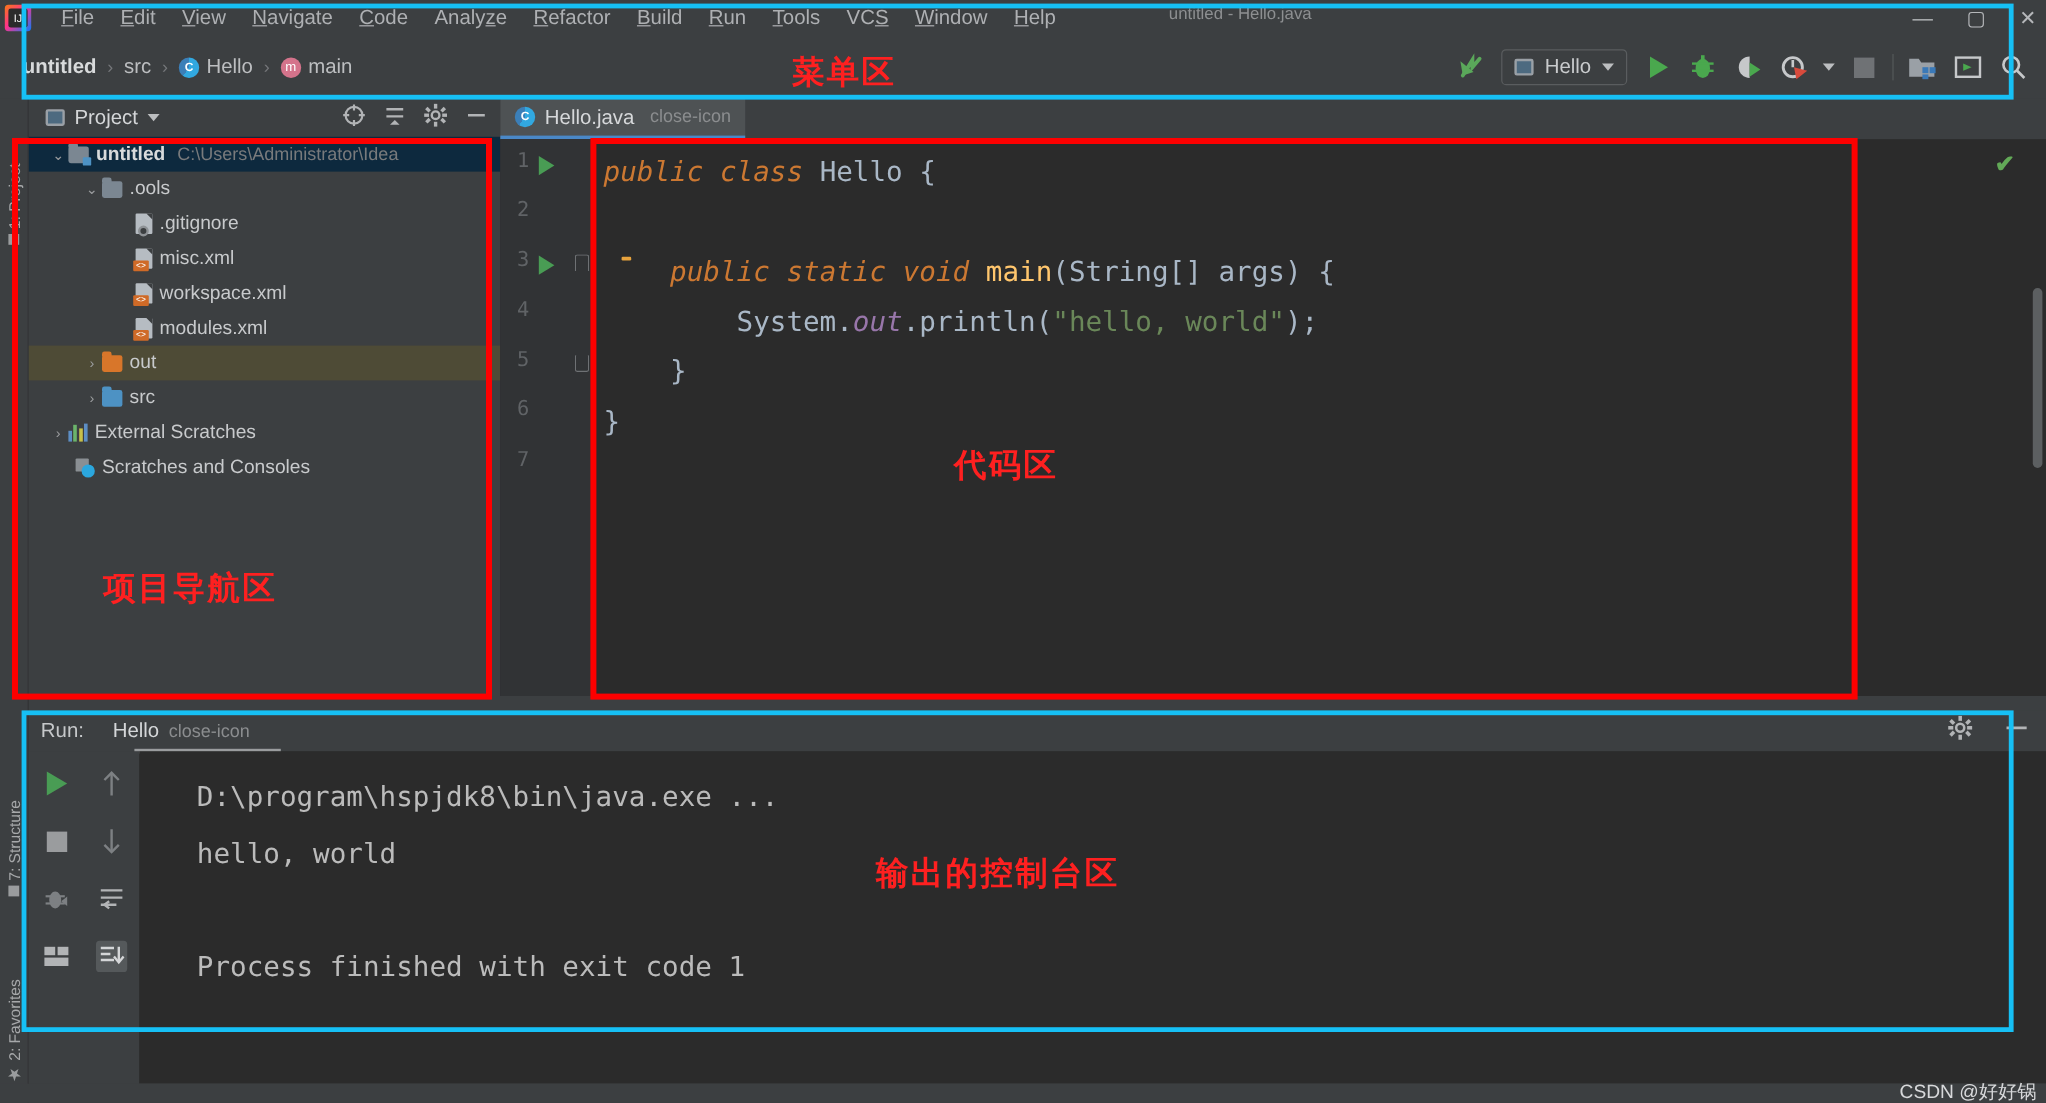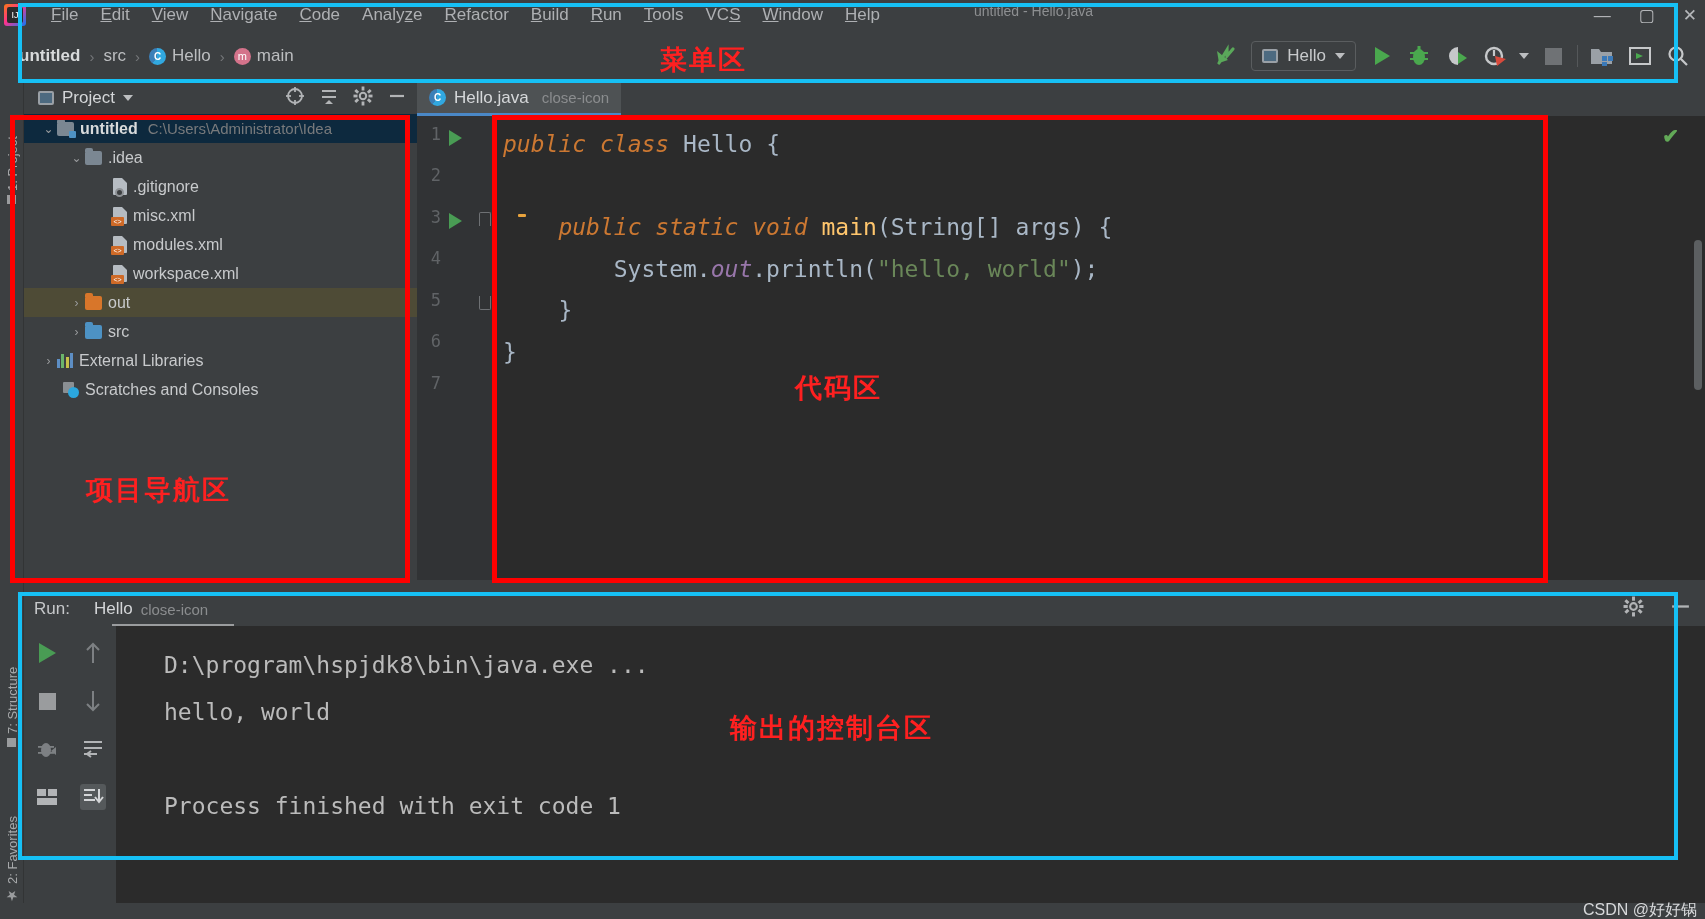--- a/index.html
+++ b/index.html
@@ -360,65 +360,65 @@
     <div class="tree">
       <div class="row sel" style="padding-left:16px">
         <span class="arrow">⌄</span>
         <span class="fold mod"></span>
         <span class="nm b">untitled</span>
         <span class="path">C:\Users\Administrator\Idea</span>
       </div>
       <div class="row" style="padding-left:44px">
         <span class="arrow">⌄</span>
         <span class="fold"></span>
-        <span class="nm">.idea</span>
+        <span class="nm">.ools</span>
       </div>
       <div class="row" style="padding-left:89px">
         <span class="file">
             <span class="dot"></span>
           </span>
         <span class="nm">.gitignore</span>
       </div>
       <div class="row" style="padding-left:89px">
         <span class="file">
             <span class="tag">&lt;&gt;</span>
           </span>
         <span class="nm">misc.xml</span>
       </div>
       <div class="row" style="padding-left:89px">
         <span class="file">
             <span class="tag">&lt;&gt;</span>
           </span>
-        <span class="nm">modules.xml</span>
+        <span class="nm">workspace.xml</span>
       </div>
       <div class="row" style="padding-left:89px">
         <span class="file">
             <span class="tag">&lt;&gt;</span>
           </span>
-        <span class="nm">workspace.xml</span>
+        <span class="nm">modules.xml</span>
       </div>
       <div class="row hl" style="padding-left:44px">
         <span class="arrow">›</span>
         <span class="fold orange"></span>
         <span class="nm">out</span>
       </div>
       <div class="row" style="padding-left:44px">
         <span class="arrow">›</span>
         <span class="fold blue"></span>
         <span class="nm">src</span>
       </div>
       <div class="row" style="padding-left:16px">
         <span class="arrow">›</span>
         <span class="libico">
           <i style="height:9px;background:#5d8ec4"></i>
             <i style="height:14px;background:#6bb46b"></i>
             <i style="height:11px;background:#c7c04a"></i>
             <i style="height:15px;background:#5d8ec4"></i>
         </span>
-        <span class="nm">External Libraries</span>
+        <span class="nm">External Scratches</span>
       </div>
       <div class="row" style="padding-left:39px">
         <span class="scr"></span>
         <span class="nm">Scratches and Consoles</span>
       </div>
     </div>
   </div>
 
   <div class="tabstrip">
     <div class="tab">

